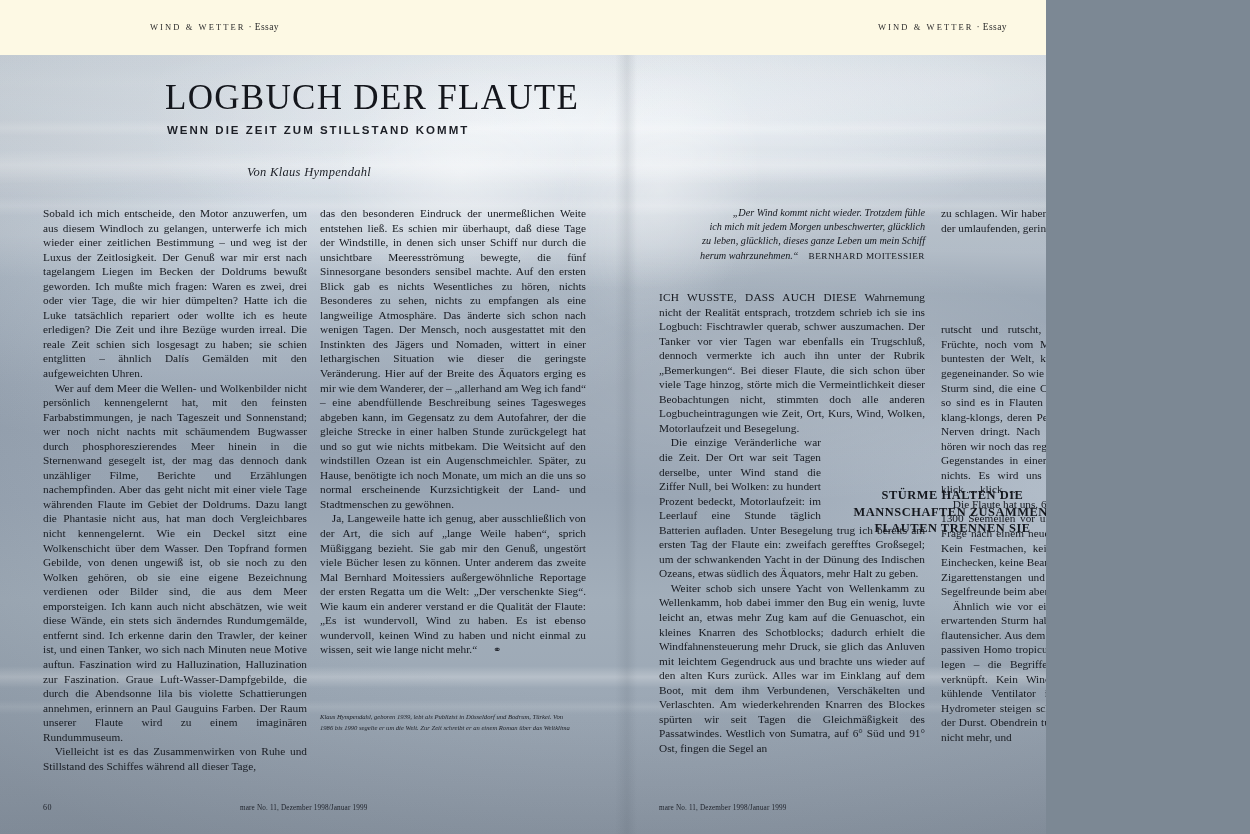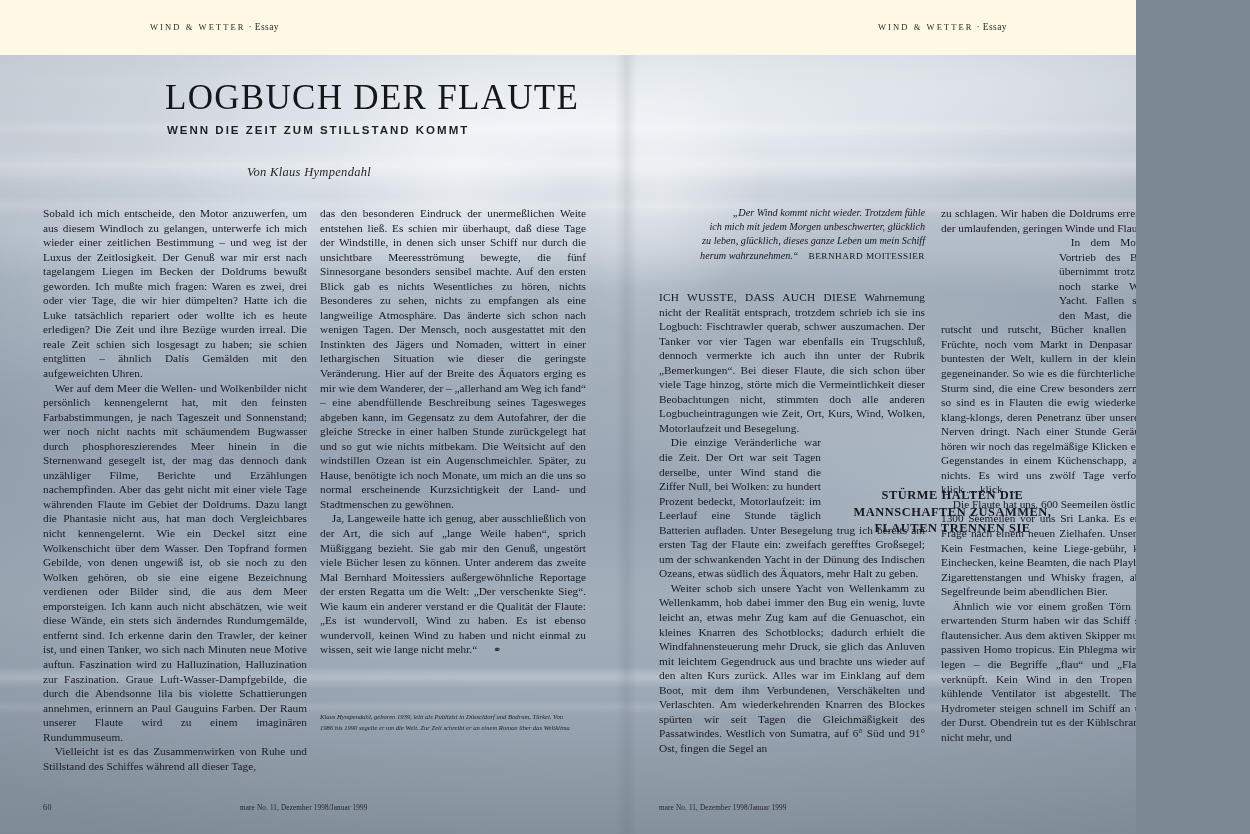--- a/index.html
+++ b/index.html
@@ -5,21 +5,21 @@
   html, body {
     margin: 0;
     padding: 0;
     background: #7c8894;
   }
   body {
     font-family: "Liberation Serif", serif;
   }
   .spread {
     position: relative;
-    width: 1136px;
+    width: 1046px;
     height: 834px;
     overflow: hidden;
     background: #aab4c0;
   }
 
   
   .sky {
     position: absolute;
     left: 0; top: 0;
     width: 1250px; height: 834px;

